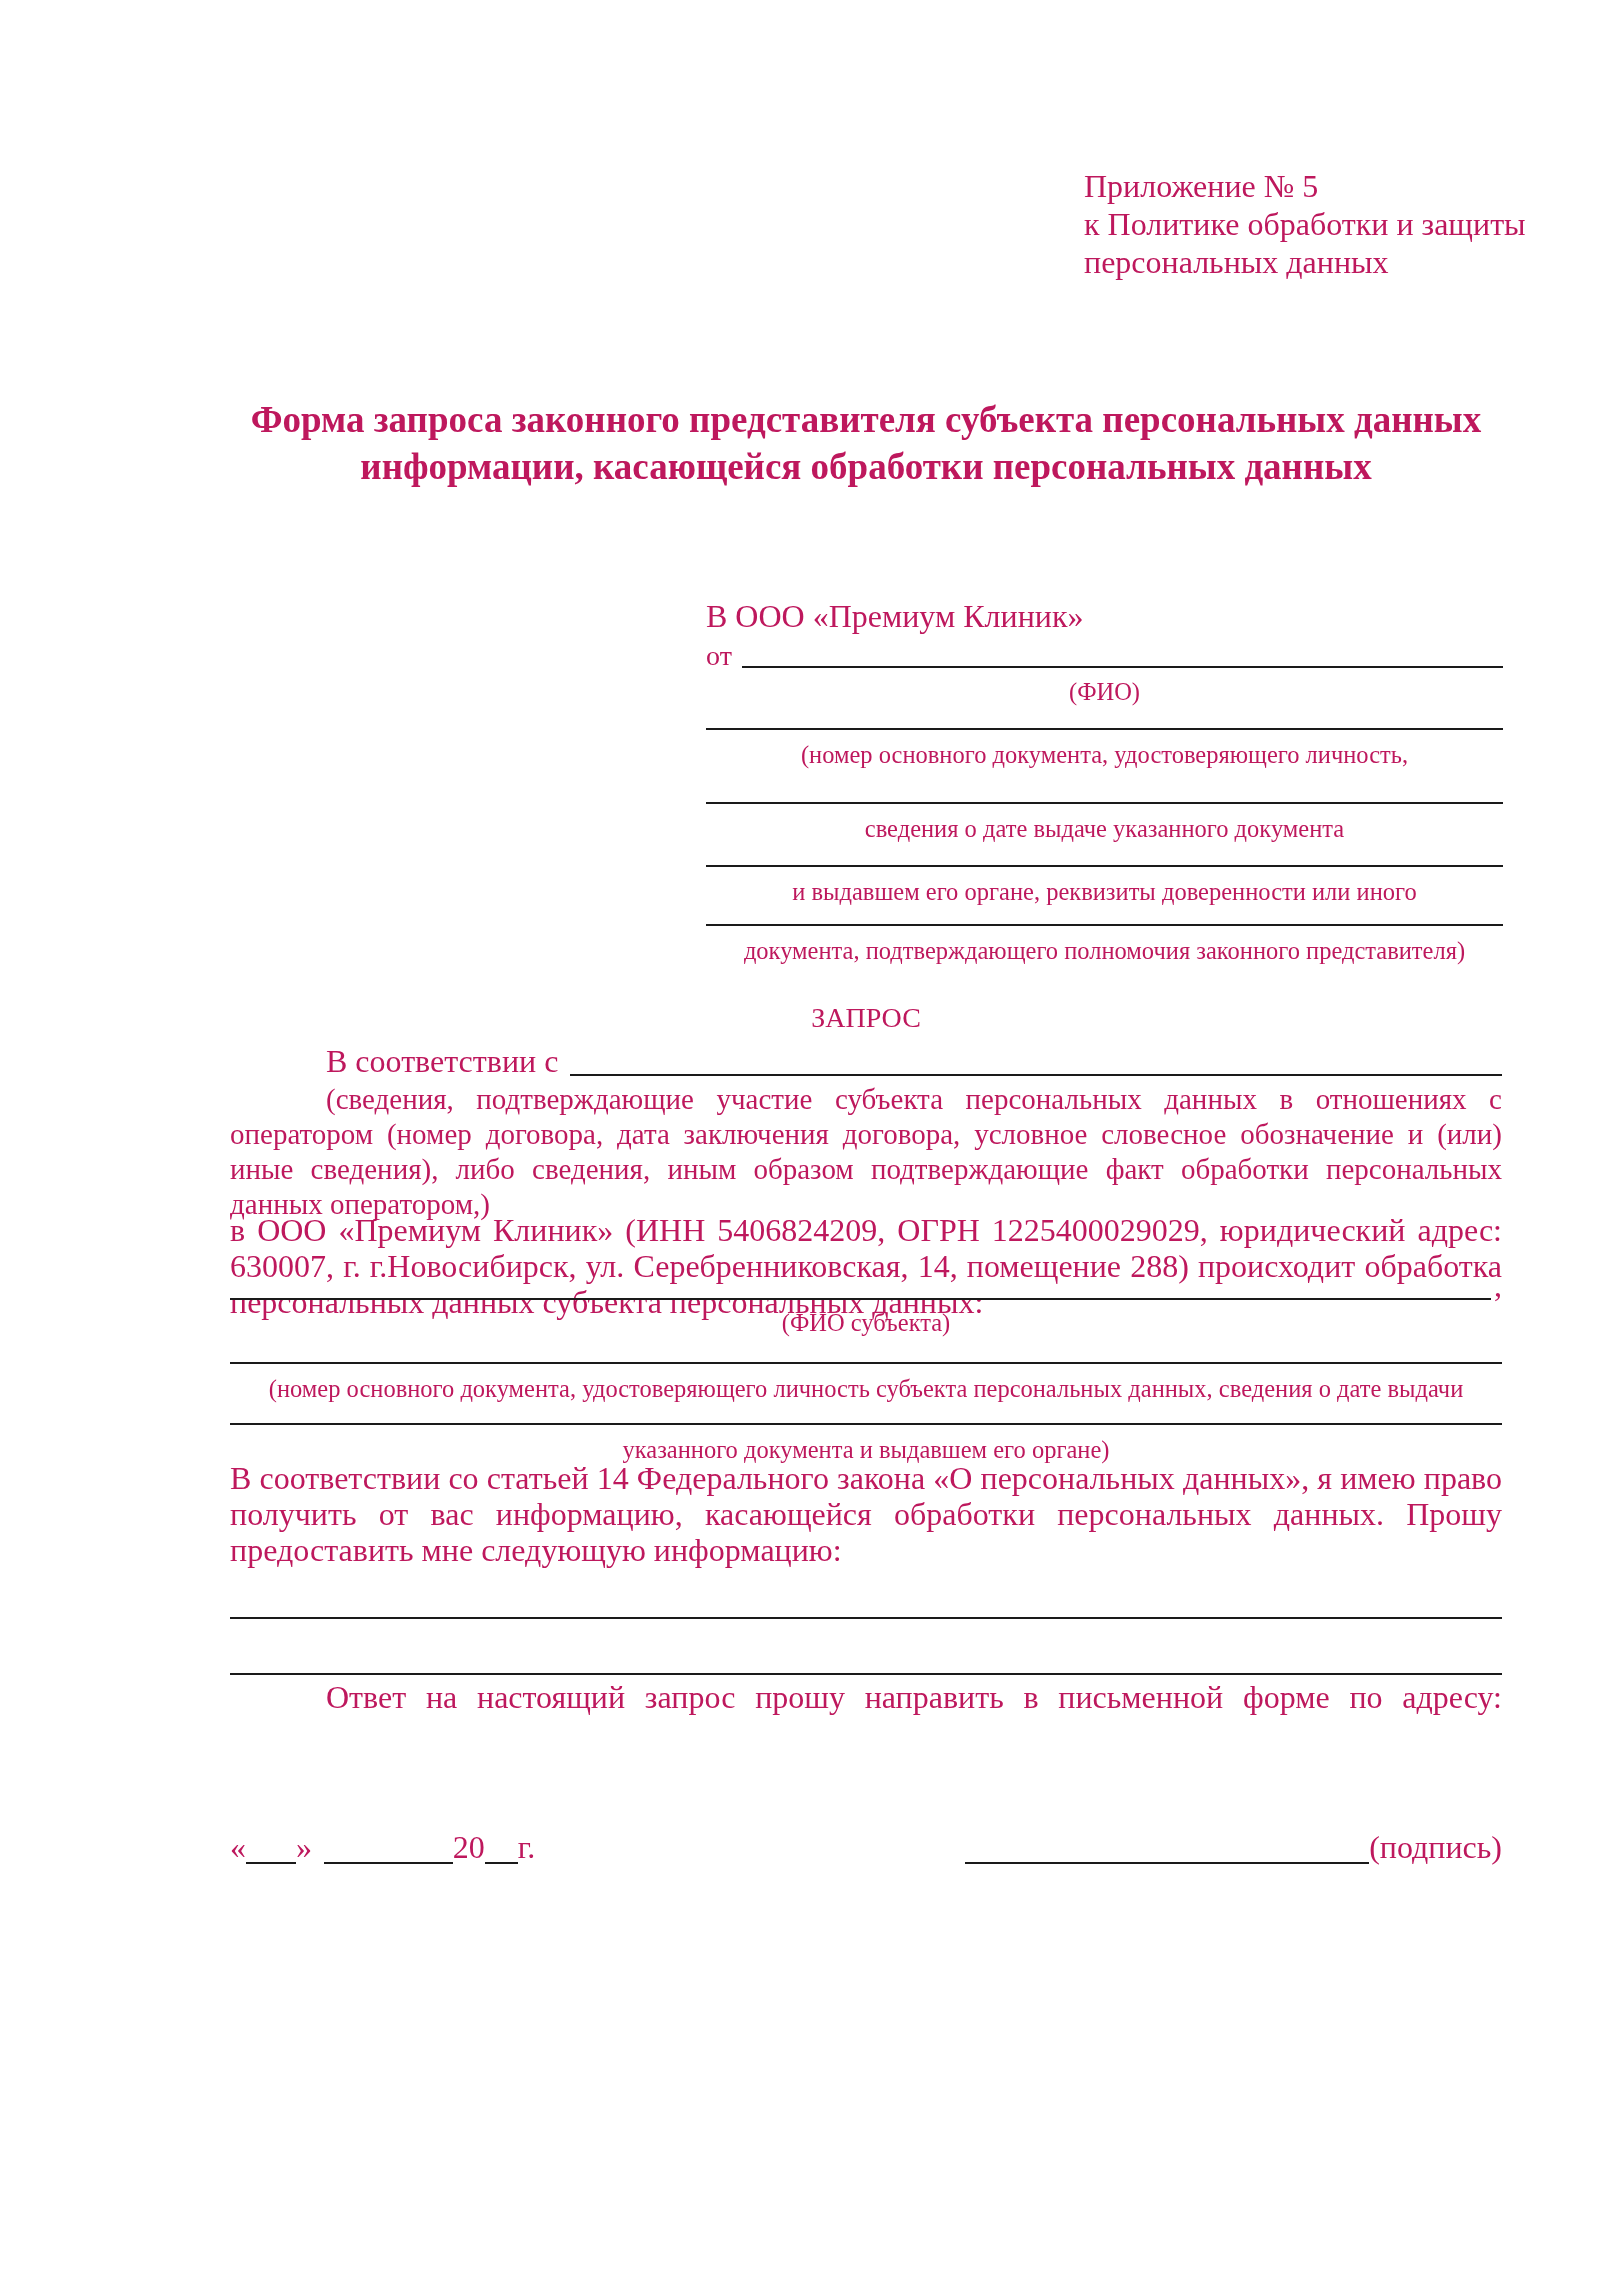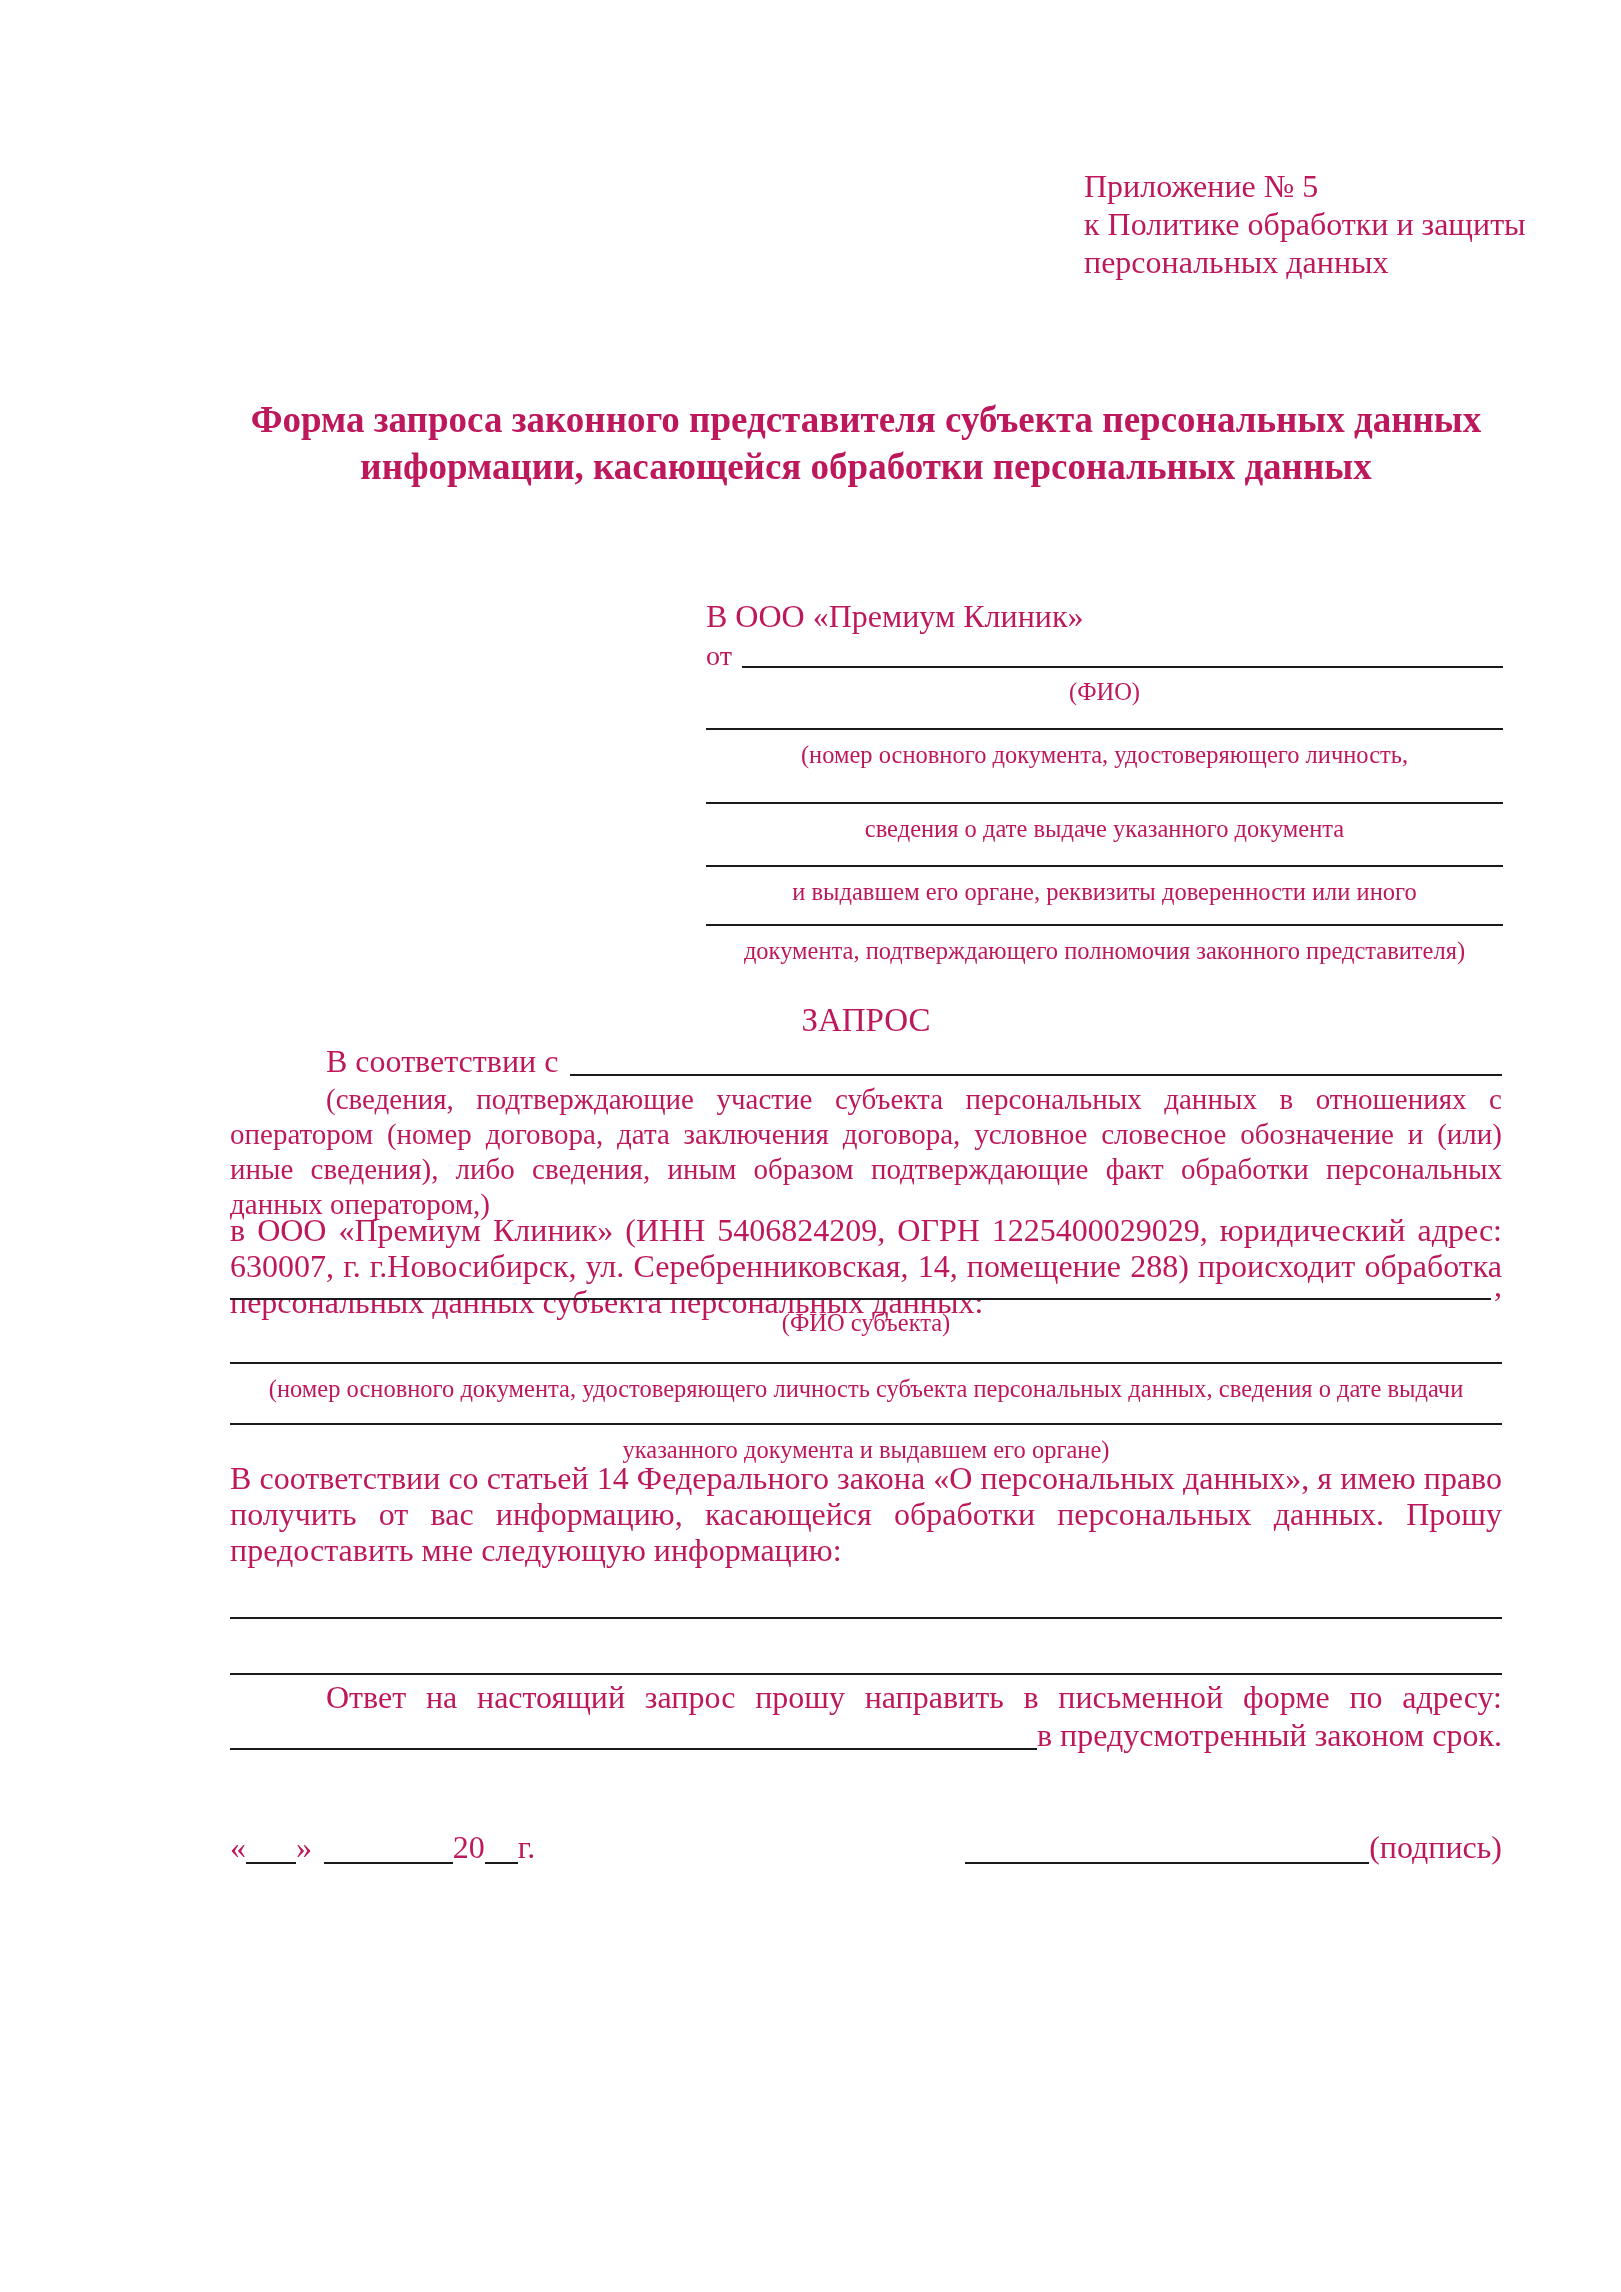--- a/index.html
+++ b/index.html
@@ -27,21 +27,21 @@
   .to-org { left: 706px; top: 598px; font-size: 32px; }
   .from-row { left: 706px; top: 637px; width: 797px; height: 35px; display: flex; align-items: flex-end; font-size: 28px; }
   .from-row .fill { flex: 1; border-bottom: 2.9px solid #1a1a1a; margin-left: 9.8px; margin-bottom: 3.9px; }
 
   .hr-a { left: 706px; width: 797px; border-top: 2.9px solid #1a1a1a; height: 0; }
   .cap-a { left: 706px; width: 797px; text-align: center; font-size: 24.5px; }
 
   .hr-b { left: 230px; width: 1272px; border-top: 2.9px solid #1a1a1a; height: 0; }
   .cap-b { left: 230px; width: 1272px; text-align: center; font-size: 24.5px; }
 
-  .request-heading { left: 230px; top: 1002px; width: 1272px; text-align: center; font-size: 33px; }
+  .request-heading { left: 230px; top: 1002px; width: 1272px; text-align: center; font-size: 28px; }
 
   .intro-row { left: 230px; top: 1043px; width: 1272px; height: 37px; display: flex; align-items: flex-end; font-size: 32px; }
   .intro-row .label { padding-left: 96px; white-space: nowrap; }
   .intro-row .fill { flex: 1; border-bottom: 2.9px solid #1a1a1a; margin-left: 11.8px; margin-bottom: 3.9px; }
 
   .note-par {
     left: 230px; top: 1082px; width: 1272px;
     font-size: 29px; line-height: 35px;
     text-align: justify; text-indent: 96px;
   }
@@ -130,24 +130,20 @@
 
   <div class="abs hr-b" style="top:1423px;"></div>
   <div class="abs cap-b" style="top:1436px;">указанного документа и выдавшем его органе)</div>
 
   <div class="abs law-par">В соответствии со статьей 14 Федерального закона «О персональных данных», я имею право получить от вас информацию, касающейся обработки персональных данных. Прошу предоставить мне следующую информацию:</div>
 
   <div class="abs hr-b" style="top:1617px;"></div>
   <div class="abs hr-b" style="top:1673px;"></div>
 
   <div class="abs reply-par">Ответ на настоящий запрос прошу направить в письменной форме по адресу:</div>
-  <div class="abs reply-row">
-    <span class="fill"></span>
-    <span>в предусмотренный законом срок.</span>
-  </div>
 
   <div class="abs sig-row">
     <span>«</span>
     <span class="u u-day"></span>
     <span>»</span>
     <span class="u u-month"></span>
     <span>20</span>
     <span class="u u-year"></span>
     <span>г.</span>
     <span class="u u-sign"></span>

